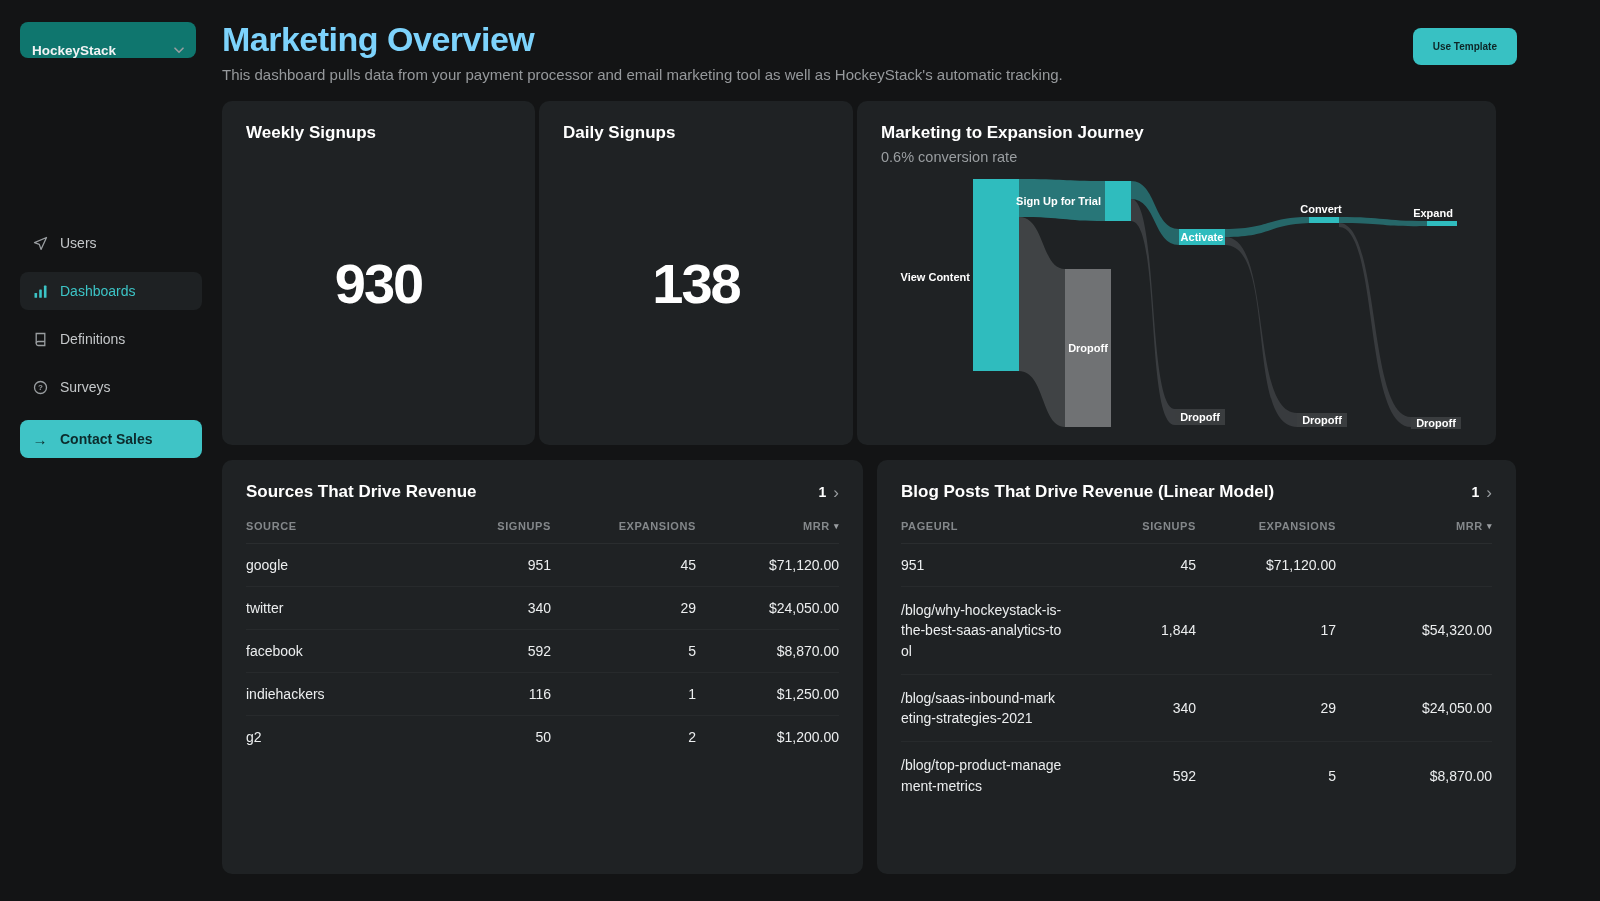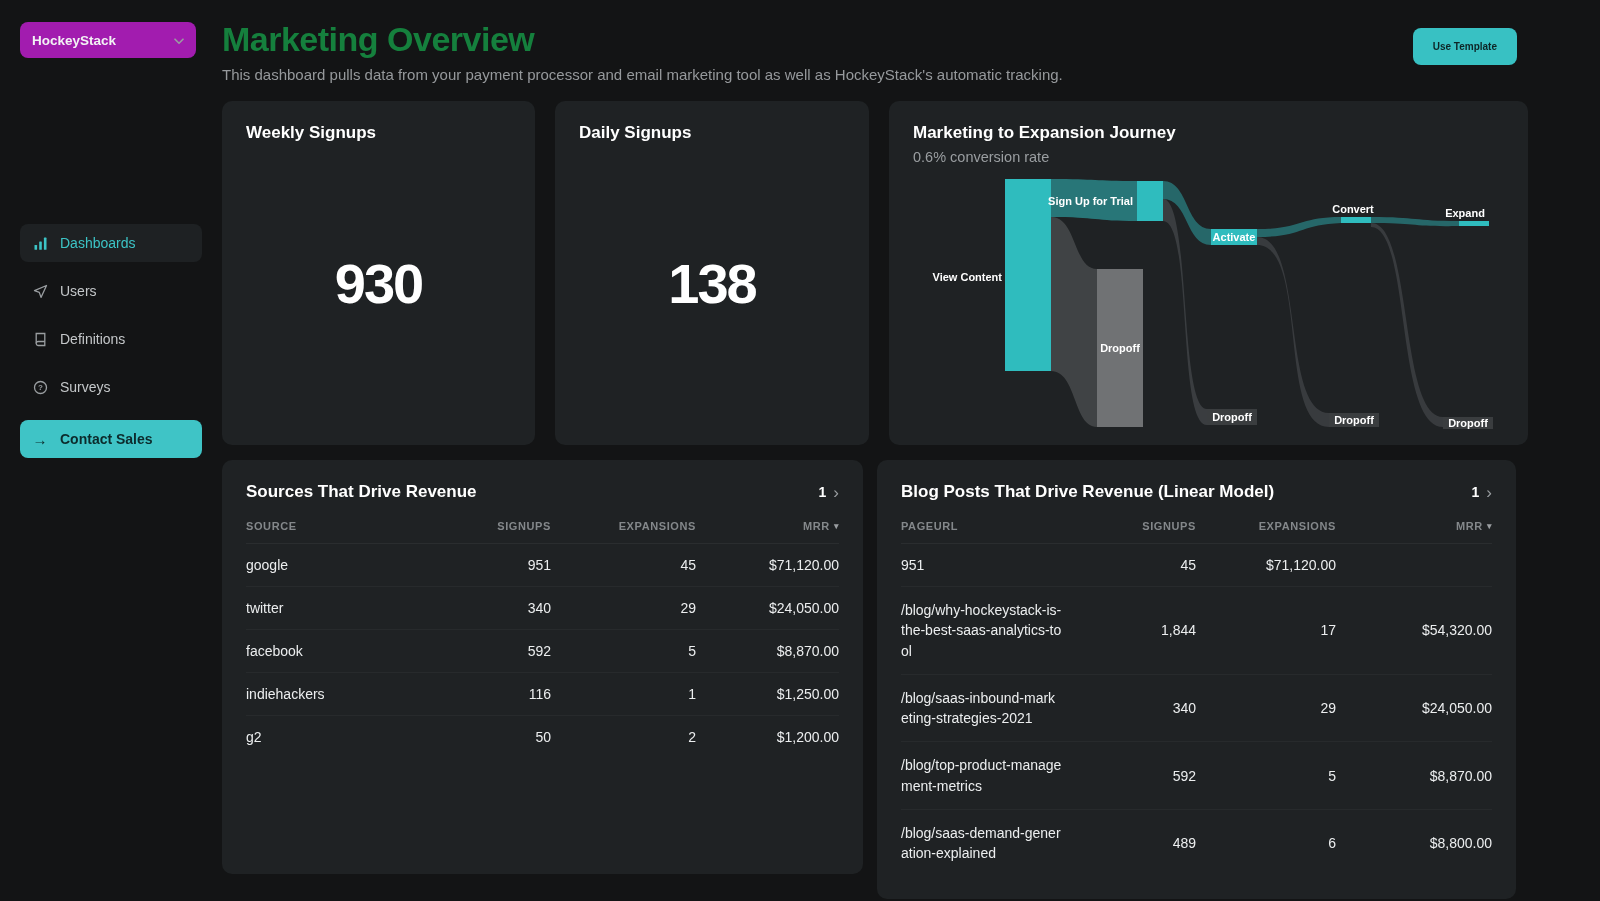--- a/index.html
+++ b/index.html
@@ -10,50 +10,50 @@
     font-family:"Liberation Sans", sans-serif;
     -webkit-font-smoothing:antialiased;
   }
 
   
   .sidebar {
     position:fixed; left:0; top:0; width:222px; height:901px;
     padding:22px 20px; background:#131415;
   }
   .workspace {
-    width:176px; height:36px; background:#a21caf; border-radius:8px;
-    display:flex; align-items:center; justify-content:space-between;
+    width:176px; height:36px; background:#0f766e; border-radius:8px;
+    display:flex; align-items:flex-end; justify-content:space-between;
     padding:0 12px; cursor:pointer;
   }
   .workspace-label { font-size:13.5px; font-weight:700; color:#f2f3f4; }
   .nav { margin-top:166px; display:flex; flex-direction:column; gap:10px; }
   .nav-item {
     height:38px; border-radius:8px; display:flex; align-items:center; gap:12px;
     padding:0 12px; color:#c4c7c9; font-size:14px; font-weight:500; cursor:pointer;
   }
   .nav-item .nicon { width:16px; height:16px; display:flex; align-items:center; justify-content:center; color:#9a9ea1; }
   .nav-item.active { background:#1e2123; color:#3cc4c6; }
   .nav-item.active .nicon { color:#3cc4c6; }
   .nav-item.cta {
     margin-top:4px; background:#3fc4c6; color:#0c2b2c; font-weight:700;
   }
   .nav-item.cta .nicon { color:#0c2b2c; font-size:15px; }
 
   
   .main { position:absolute; left:222px; top:0; width:1295px; padding-top:20px; }
   .page-header { display:flex; justify-content:space-between; align-items:flex-start; }
-  .page-title { font-size:34px; font-weight:800; letter-spacing:-0.5px; color:#15803d; }
+  .page-title { font-size:34px; font-weight:800; letter-spacing:-0.5px; color:#7dd3fc; }
   .page-subtitle { margin-top:7px; font-size:15px; color:#96999c; }
   .btn-template {
     background:#38c1c3; color:#0e2627; border:none; border-radius:8px;
     height:37px; padding:0 20px; font-size:10px; font-weight:700;
     font-family:"Liberation Sans", sans-serif; cursor:pointer; margin-top:8px;
   }
 
-  .row1 { display:grid; grid-template-columns:313px 314px 639px; gap:20px; margin-top:18px; }
+  .row1 { display:grid; grid-template-columns:313px 314px 639px; gap:4px; margin-top:18px; }
   .row2 { display:grid; grid-template-columns:641px 639px; gap:14px; margin-top:15px; align-items:start; }
 
   .card { background:#1f2224; border-radius:10px; padding:22px 24px; }
   .stat-card { height:344px; display:flex; flex-direction:column; }
   .card-title { font-size:17px; font-weight:700; color:#fff; }
   .stat-value-wrap { flex:1; display:flex; align-items:center; justify-content:center; }
   .stat-value { font-size:56px; font-weight:800; letter-spacing:-2px; color:#fff; }
 
   .journey-card { height:344px; }
   .journey-sub { margin-top:6px; font-size:14.5px; color:#9a9ea1; }
@@ -93,37 +93,37 @@
   <div class="workspace">
     <span class="workspace-label">HockeyStack</span>
     <span>
       <svg width="10" height="7" viewBox="0 0 10 7">
           <path d="M1 1.2 L5 5.2 L9 1.2" fill="none" stroke="#9a9ea1" stroke-width="1.6" stroke-linecap="round"></path>
         </svg>
     </span>
   </div>
 
   <div class="nav">
+    <div class="nav-item">
+      <span class="nicon">
+        <svg width="15" height="15" viewBox="0 0 15 15">
+            <path d="M13.5 1.5 L1.5 6.6 L6.3 8.4 L8 13.4 Z" fill="none" stroke="currentColor" stroke-width="1.3" stroke-linejoin="round"></path>
+          </svg>
+      </span>
+      <span>Users</span>
+    </div>
     <div class="nav-item active">
       <span class="nicon">
         <svg width="15" height="15" viewBox="0 0 15 15">
             <rect x="1.5" y="9" width="2.6" height="4.8" rx="0.6" fill="currentColor"></rect>
             <rect x="6.2" y="5.5" width="2.6" height="8.3" rx="0.6" fill="currentColor"></rect>
             <rect x="10.9" y="1.6" width="2.6" height="12.2" rx="0.6" fill="currentColor"></rect>
           </svg>
       </span>
       <span>Dashboards</span>
-    </div>
-    <div class="nav-item">
-      <span class="nicon">
-        <svg width="15" height="15" viewBox="0 0 15 15">
-            <path d="M13.5 1.5 L1.5 6.6 L6.3 8.4 L8 13.4 Z" fill="none" stroke="currentColor" stroke-width="1.3" stroke-linejoin="round"></path>
-          </svg>
-      </span>
-      <span>Users</span>
     </div>
     <div class="nav-item">
       <span class="nicon">
         <svg width="15" height="15" viewBox="0 0 15 15">
             <path d="M3.2 1.5 h8.6 v12 H5 a1.9 1.9 0 0 1 -1.8 -1.9 V1.5 Z" fill="none" stroke="currentColor" stroke-width="1.3"></path>
             <path d="M3.2 11.3 a1.9 1.9 0 0 1 1.9 -1.8 h6.7" fill="none" stroke="currentColor" stroke-width="1.3"></path>
           </svg>
       </span>
       <span>Definitions</span>
     </div>
@@ -296,23 +296,17 @@
             <div class="tcell col1">340</div>
             <div class="tcell col2">29</div>
             <div class="tcell col3">$24,050.00</div>
           </div>
           <div class="tgrid trow">
             <div class="tcell col0">/blog/top-product-management-metrics</div>
             <div class="tcell col1">592</div>
             <div class="tcell col2">5</div>
             <div class="tcell col3">$8,870.00</div>
           </div>
-          <div class="tgrid trow">
-            <div class="tcell col0">/blog/saas-demand-generation-explained</div>
-            <div class="tcell col1">489</div>
-            <div class="tcell col2">6</div>
-            <div class="tcell col3">$8,800.00</div>
-          </div>
         </div>
     </div>
 
   </div>
 </div>
 
 </body></html>

